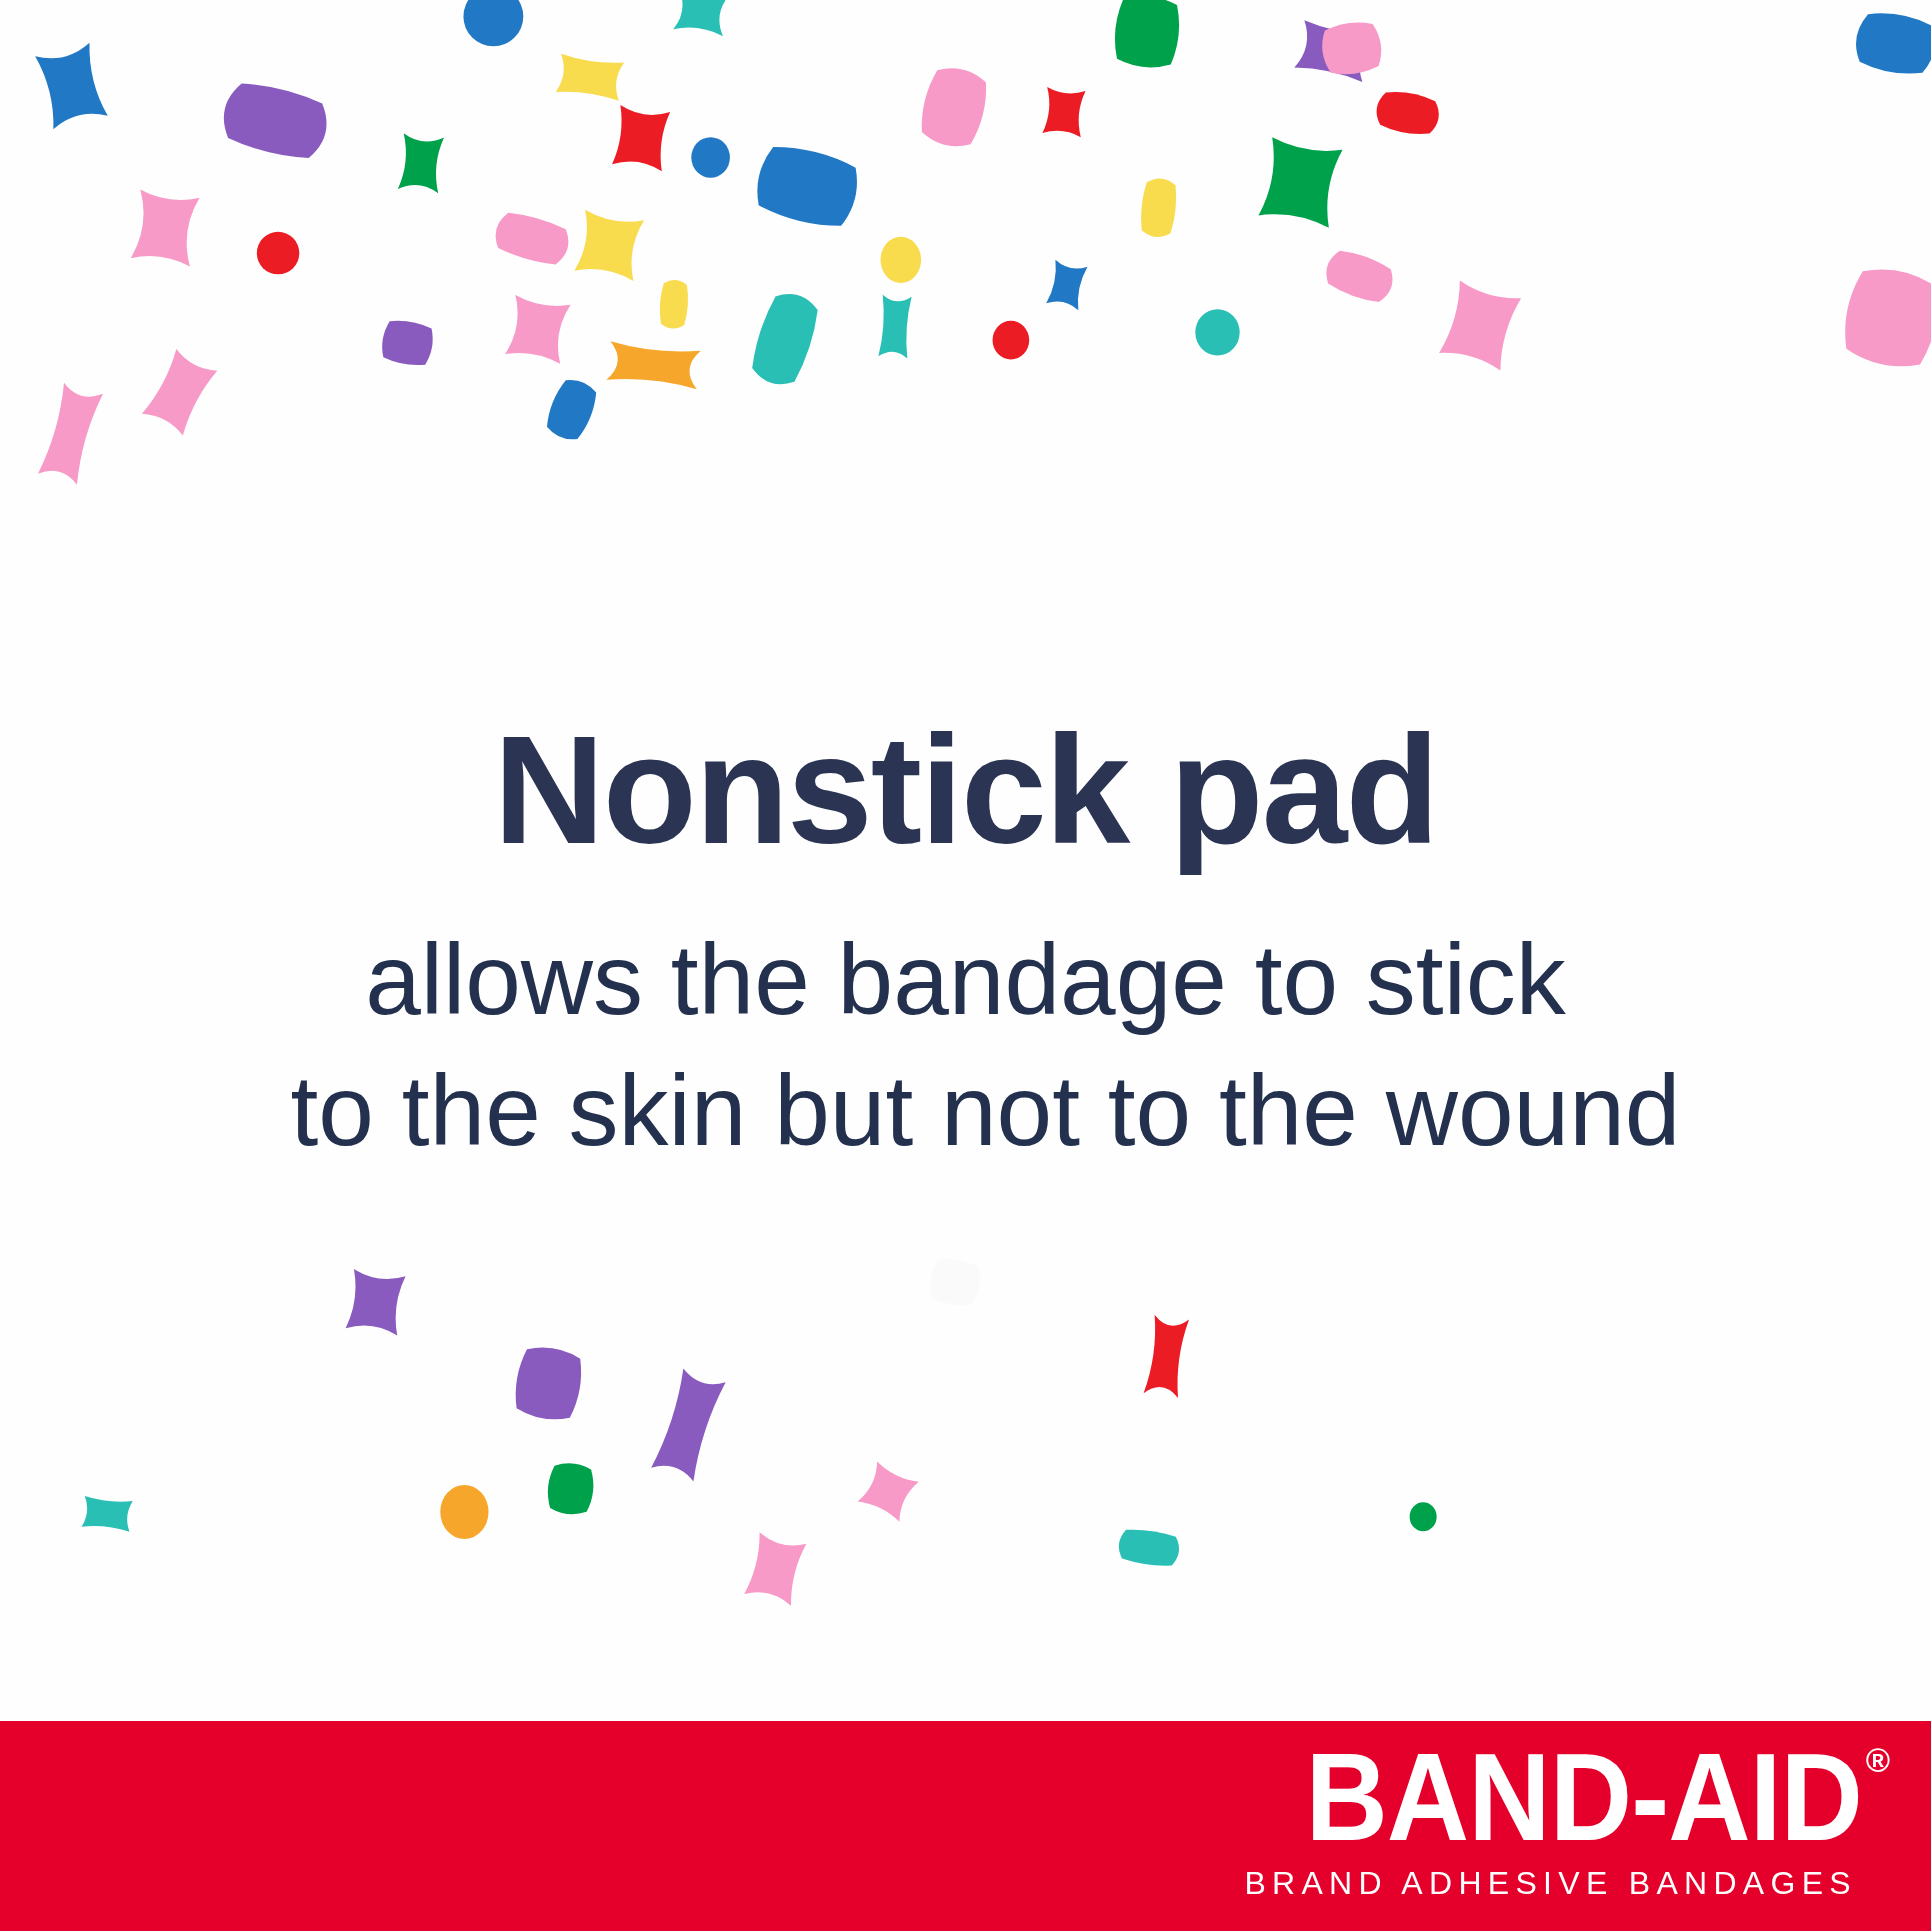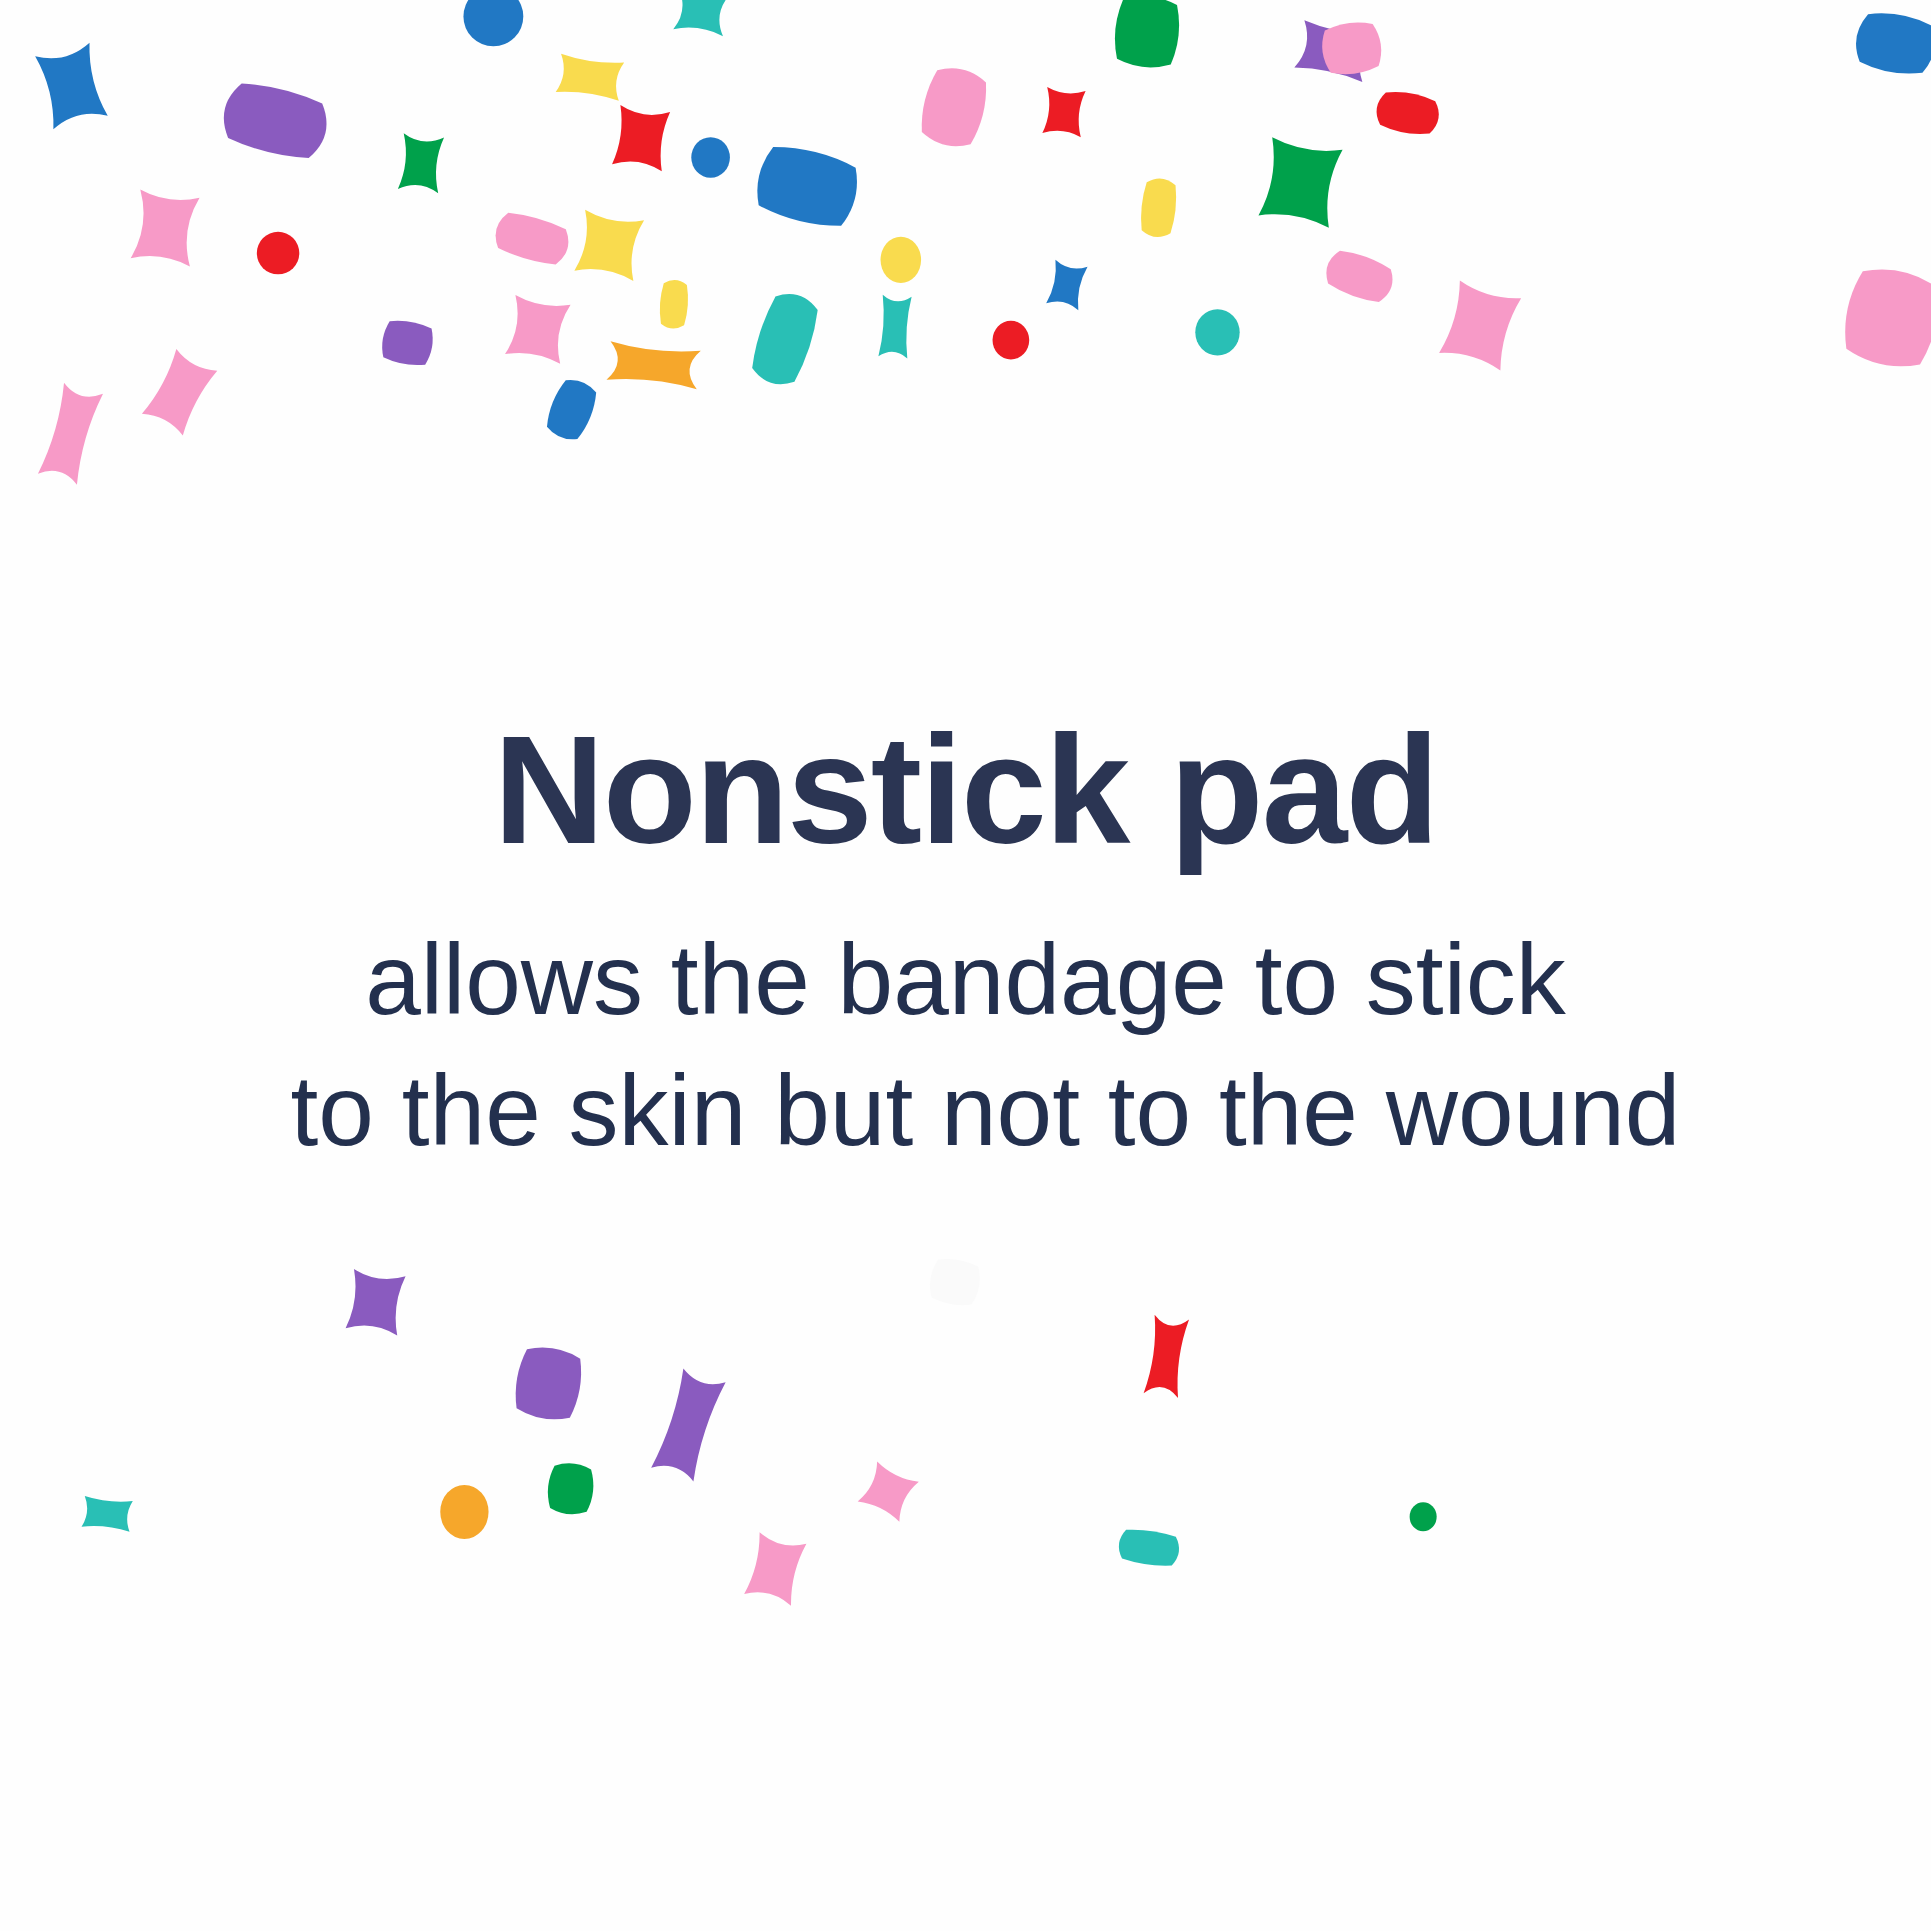--- a/index.html
+++ b/index.html
@@ -164,15 +164,24 @@
         <path d="M 0 0 Q 26 -4.859999999999999 52 0 Q 62.54857142857143 15 52 30 Q 26 34.86 0 30 Q -10.548571428571428 15 0 0 Z" transform="translate(1164,348) rotate(8,26,15)" fill="#29bfb5"></path>
       </svg>
   </div>
 
   <div id="text-block">
     <div id="headline" style="color: rgb(43, 53, 83);">Nonstick pad</div>
     <div class="subline" id="subline-1" style="color: rgb(35, 48, 78);">allows the bandage to stick</div>
     <div class="subline" id="subline-2" style="color: rgb(35, 48, 78);">to the skin but not to the wound</div>
   </div>
 
+  <div id="footer-banner" style="background: rgb(228, 0, 43);">
+    <div id="brand-logo">
+      <div id="brand-wordmark-row">
+        <span id="brand-wordmark">BAND-AID</span>
+        <span id="brand-reg">®</span>
+      </div>
+      <div id="brand-tagline">BRAND ADHESIVE BANDAGES</div>
+    </div>
+  </div>
 
 </div>
 
 
 </body></html>

